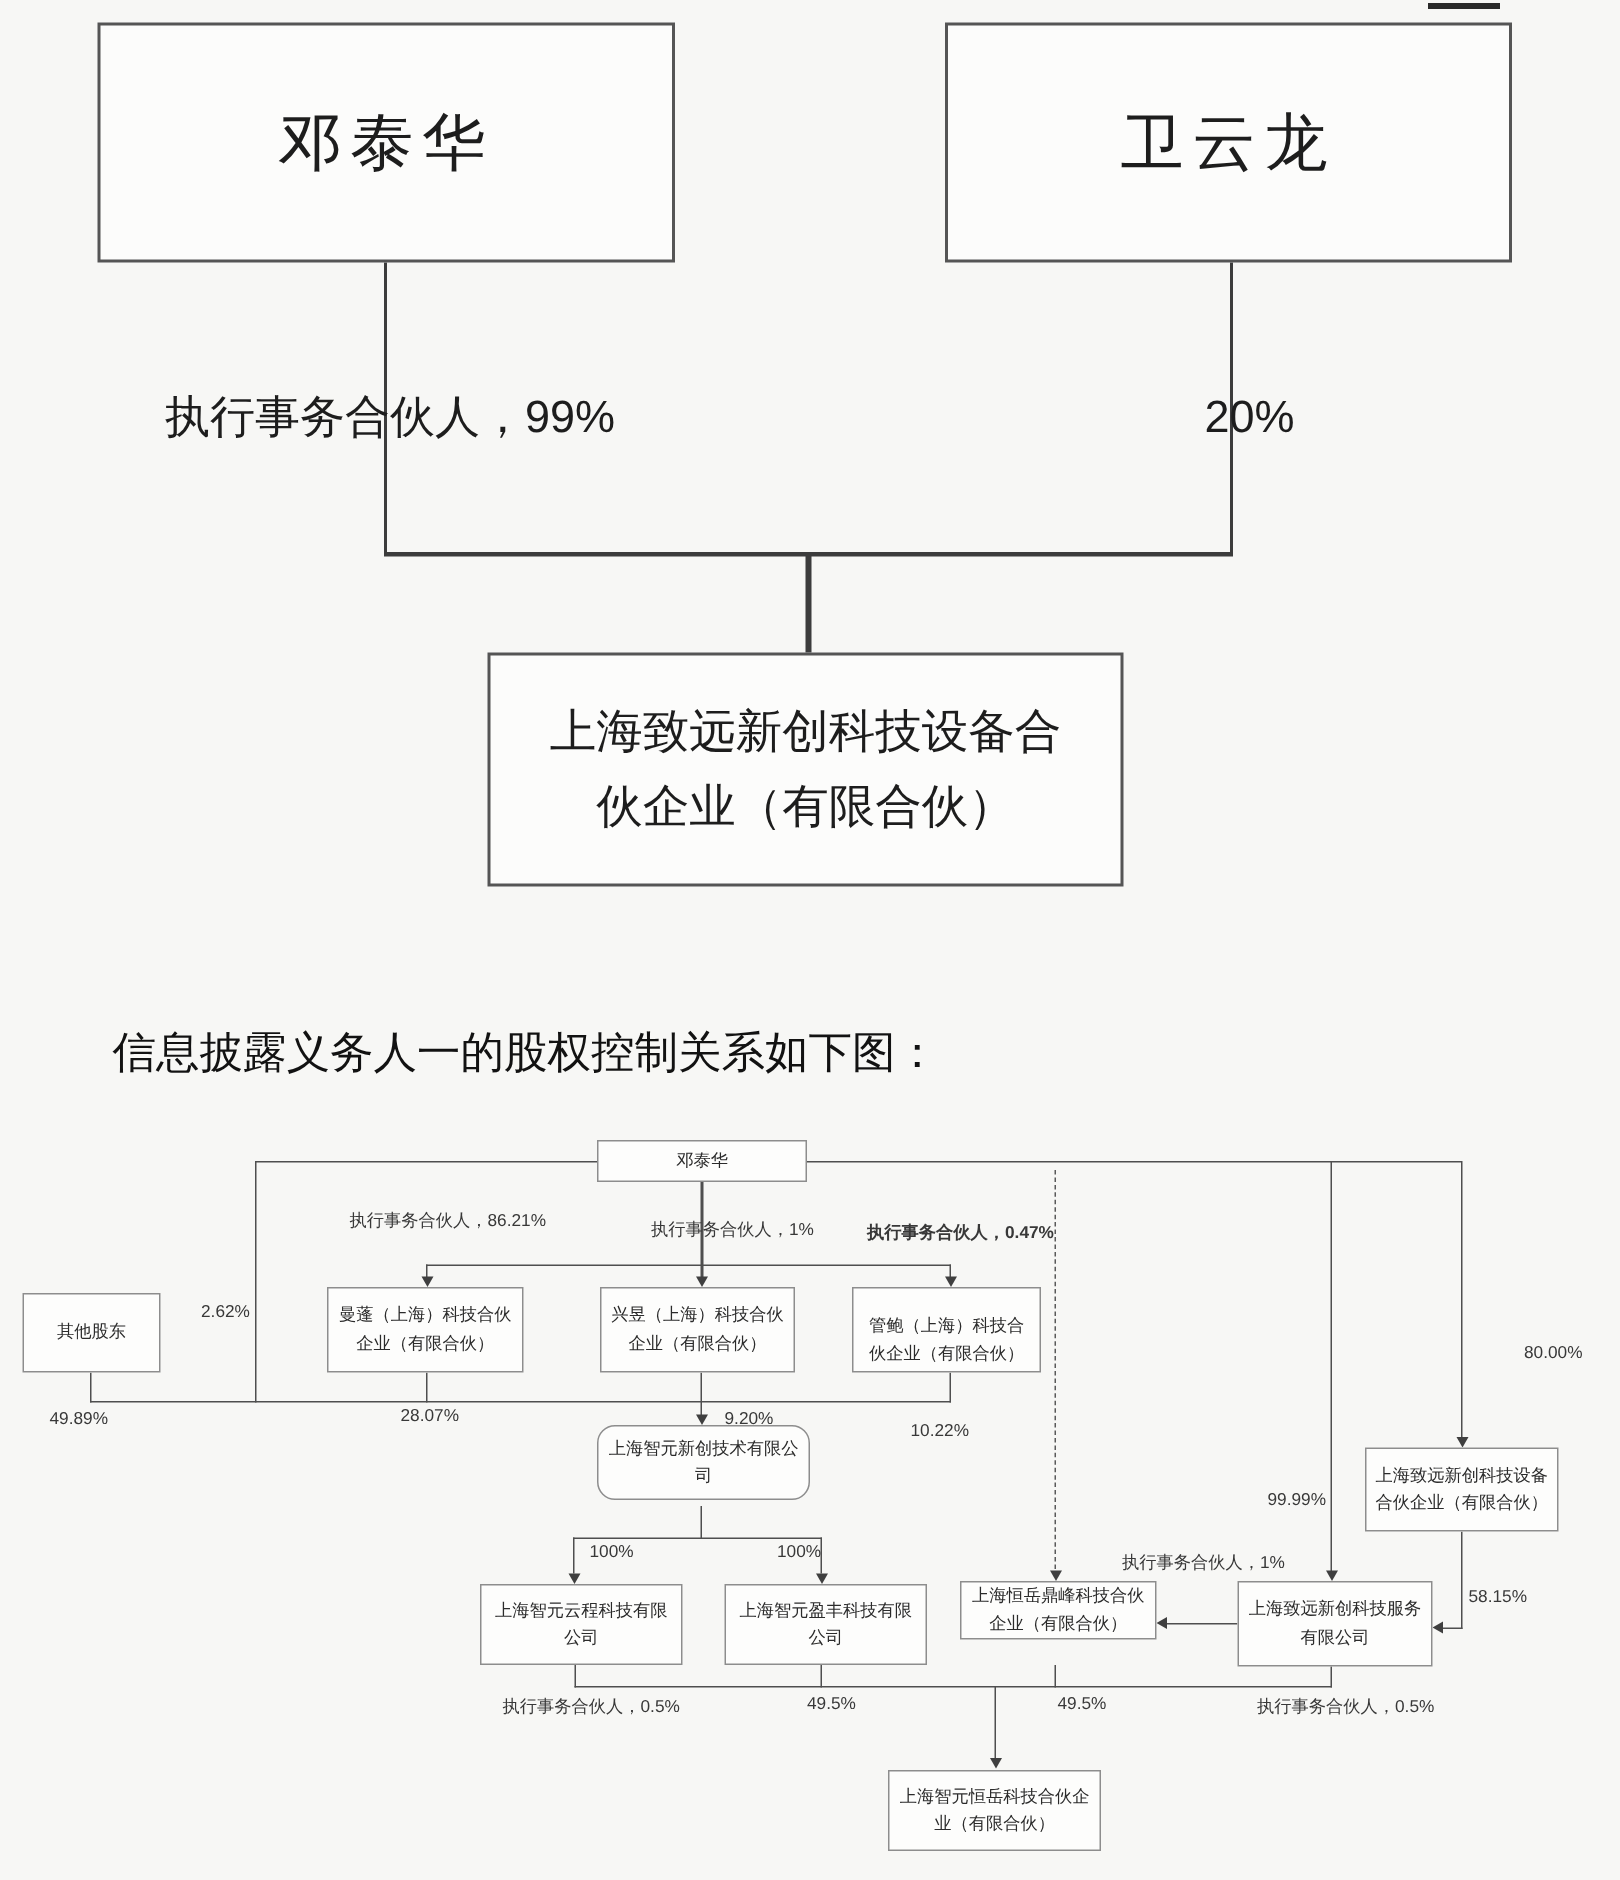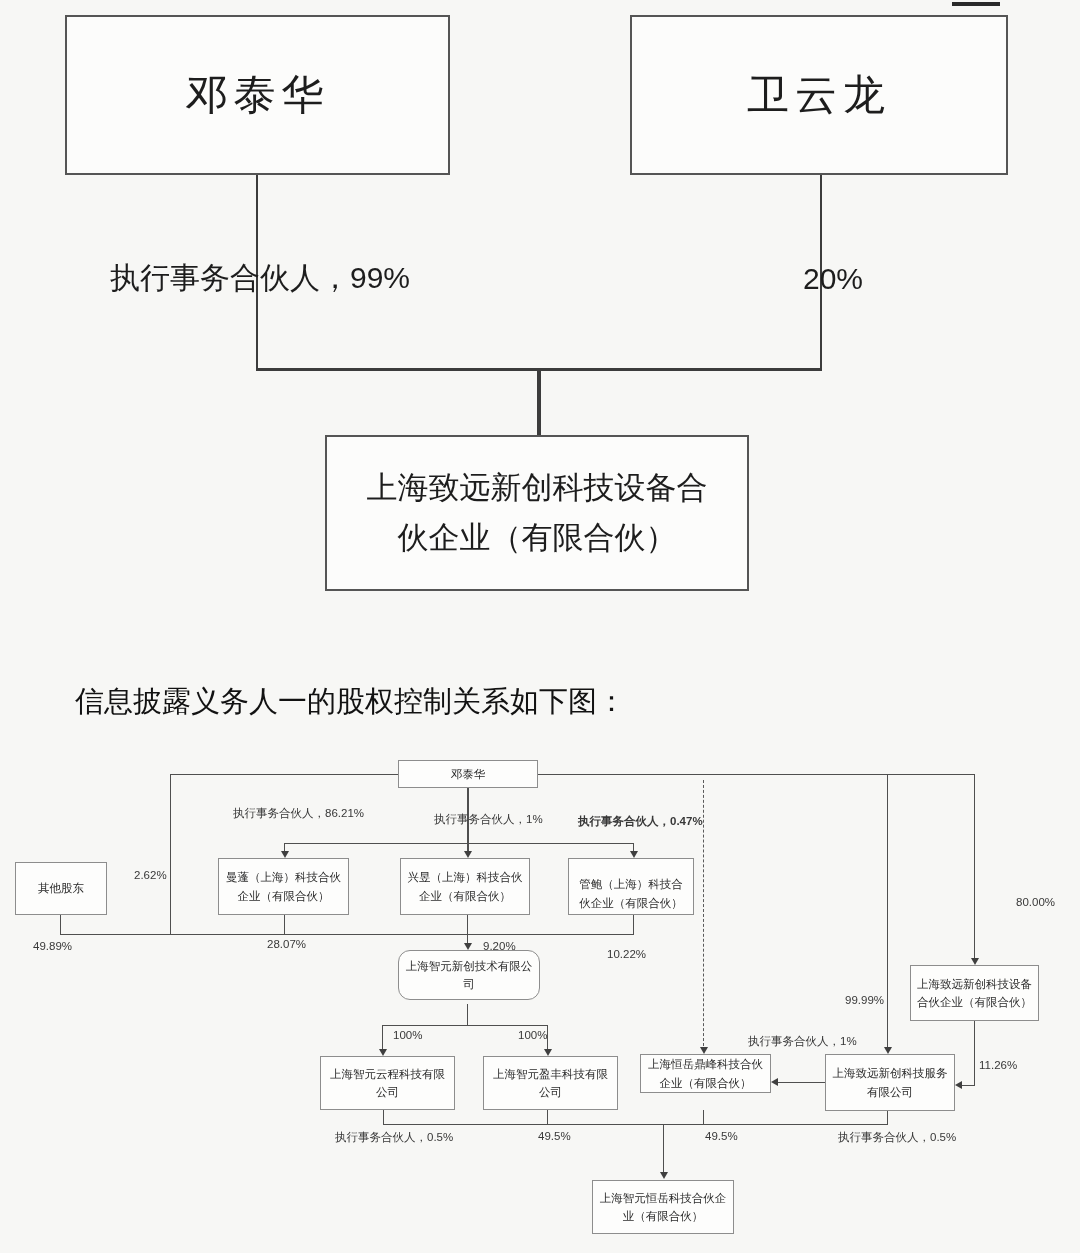--- a/index.html
+++ b/index.html
@@ -157,19 +157,19 @@
   <div class="lbl" style="left:578px;top:814px;font-weight:bold;">执行事务合伙人，0.47%</div>
   <div class="lbl" style="left:134px;top:869px;">2.62%</div>
   <div class="lbl" style="left:33px;top:940px;">49.89%</div>
   <div class="lbl" style="left:267px;top:938px;">28.07%</div>
   <div class="lbl" style="left:483px;top:940px;">9.20%</div>
   <div class="lbl" style="left:607px;top:948px;">10.22%</div>
   <div class="lbl" style="left:393px;top:1029px;">100%</div>
   <div class="lbl" style="left:518px;top:1029px;">100%</div>
   <div class="lbl" style="left:845px;top:994px;">99.99%</div>
   <div class="lbl" style="left:984px;top:896px;margin-left:32px;">80.00%</div>
-  <div class="lbl" style="left:979px;top:1059px;">11.26%</div>
+  <div class="lbl" style="left:979px;top:1059px;">58.15%</div>
   <div class="lbl" style="left:748px;top:1034px;">执行事务合伙人，1%</div>
   <div class="lbl" style="left:335px;top:1130px;">执行事务合伙人，0.5%</div>
   <div class="lbl" style="left:538px;top:1130px;">49.5%</div>
   <div class="lbl" style="left:705px;top:1130px;">49.5%</div>
   <div class="lbl" style="left:838px;top:1130px;">执行事务合伙人，0.5%</div>
 </div>
 
 </body></html>

